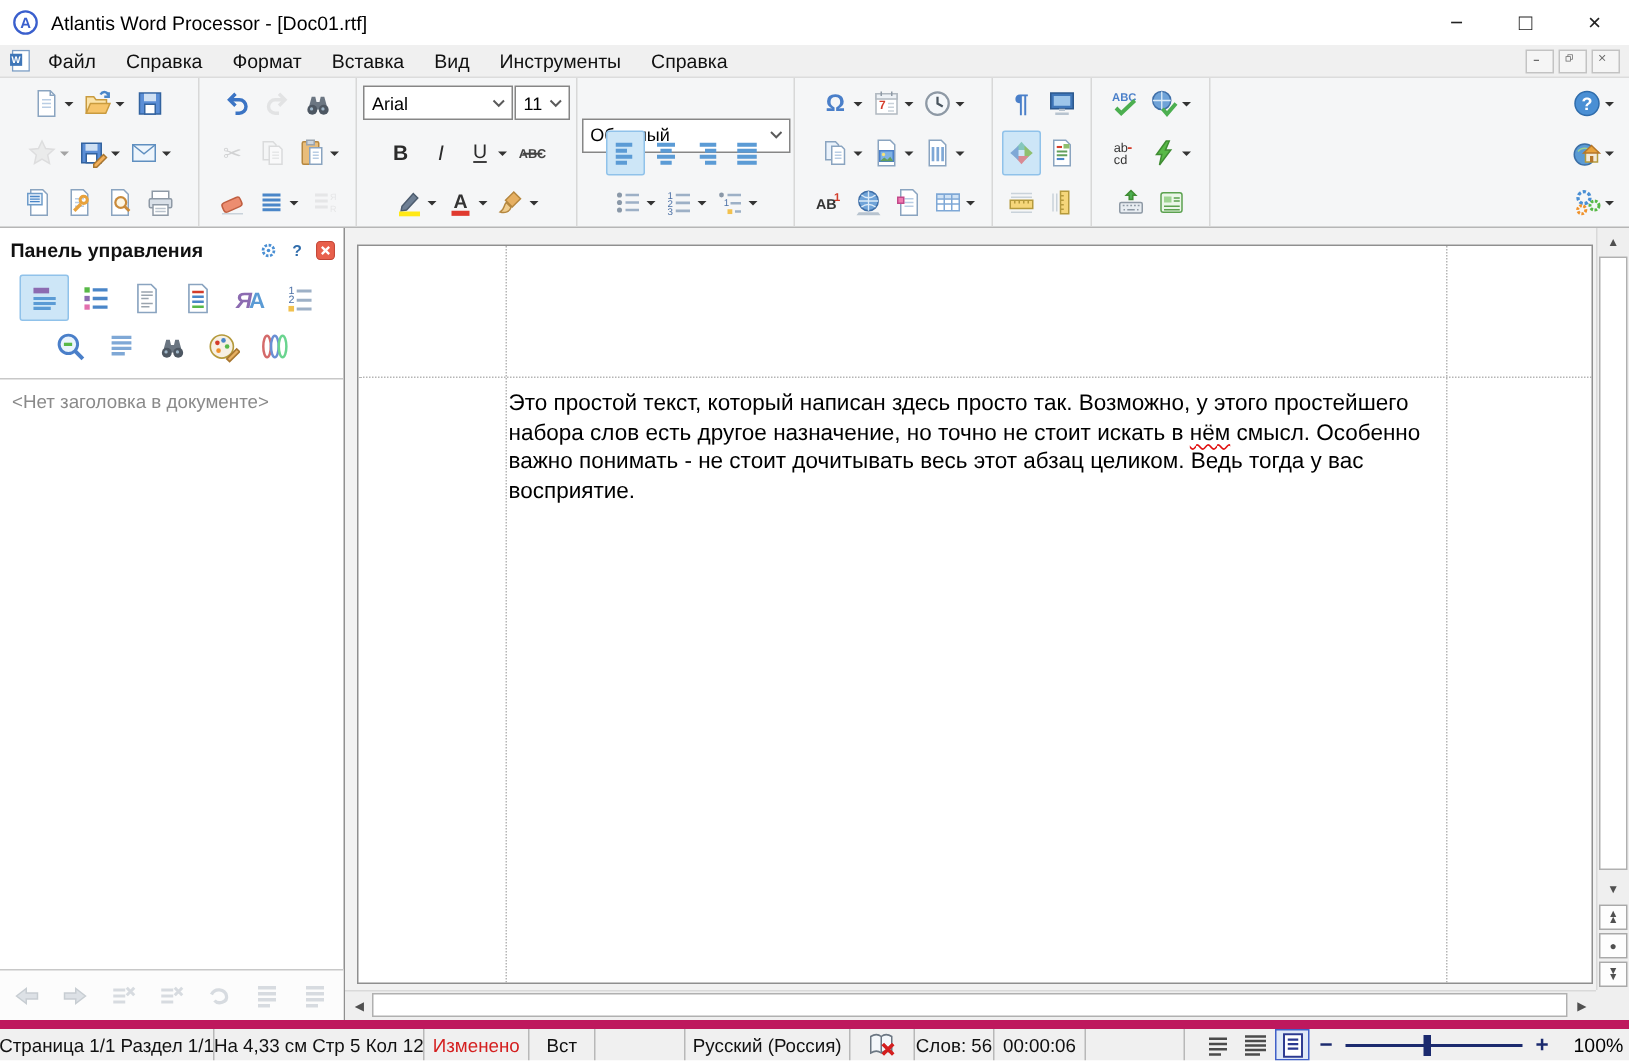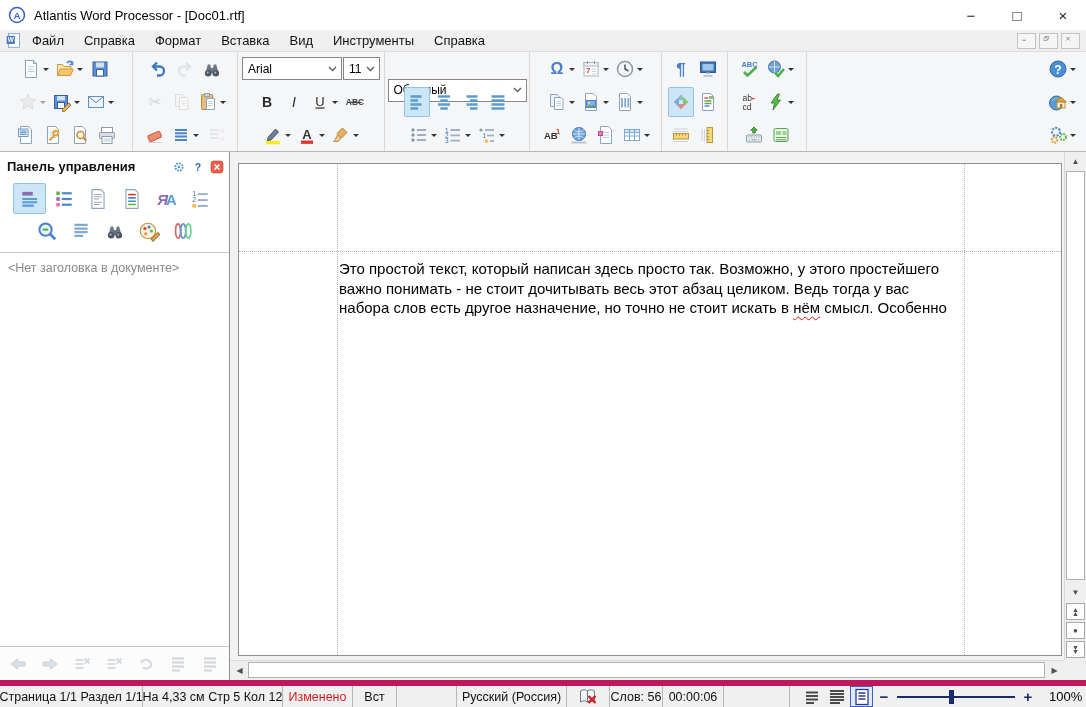--- a/index.html
+++ b/index.html
@@ -999,22 +999,23 @@
   </div>
 
   <div id="docarea">
     <div id="pagewrap">
       <div id="page">
         <div class="guide-v" style="left:98px;"></div>
         <div class="guide-v" style="left:725px;"></div>
         <div class="guide-h" style="top:87px;"></div>
         <div id="doctext">
             <div class="dline">Это простой текст, который написан здесь просто так. Возможно, у этого простейшего</div>
+            <div class="dline">набора слов есть другое назначение, но точно не стоит искать в <span class="sq">нём</span> смысл. Особенно</div>
             <div class="dline">важно понимать - не стоит дочитывать весь этот абзац целиком. Ведь тогда у вас</div>
-            <div class="dline">набора слов есть другое назначение, но точно не стоит искать в <span class="sq">нём</span> смысл. Особенно</div>
+            <div class="dline">восприятие.</div>
           </div>
       </div>
     </div>
     <div id="vscroll">
       <div class="sbtn" style="top:1px;">▲</div>
       <div id="vthumb"></div>
       <div class="sbtn" style="top:432px;">▼</div>
       <div class="sbtn boxed" style="top:451px;">
           <span class="dbl">▲<br>▲</span>
         </div>

